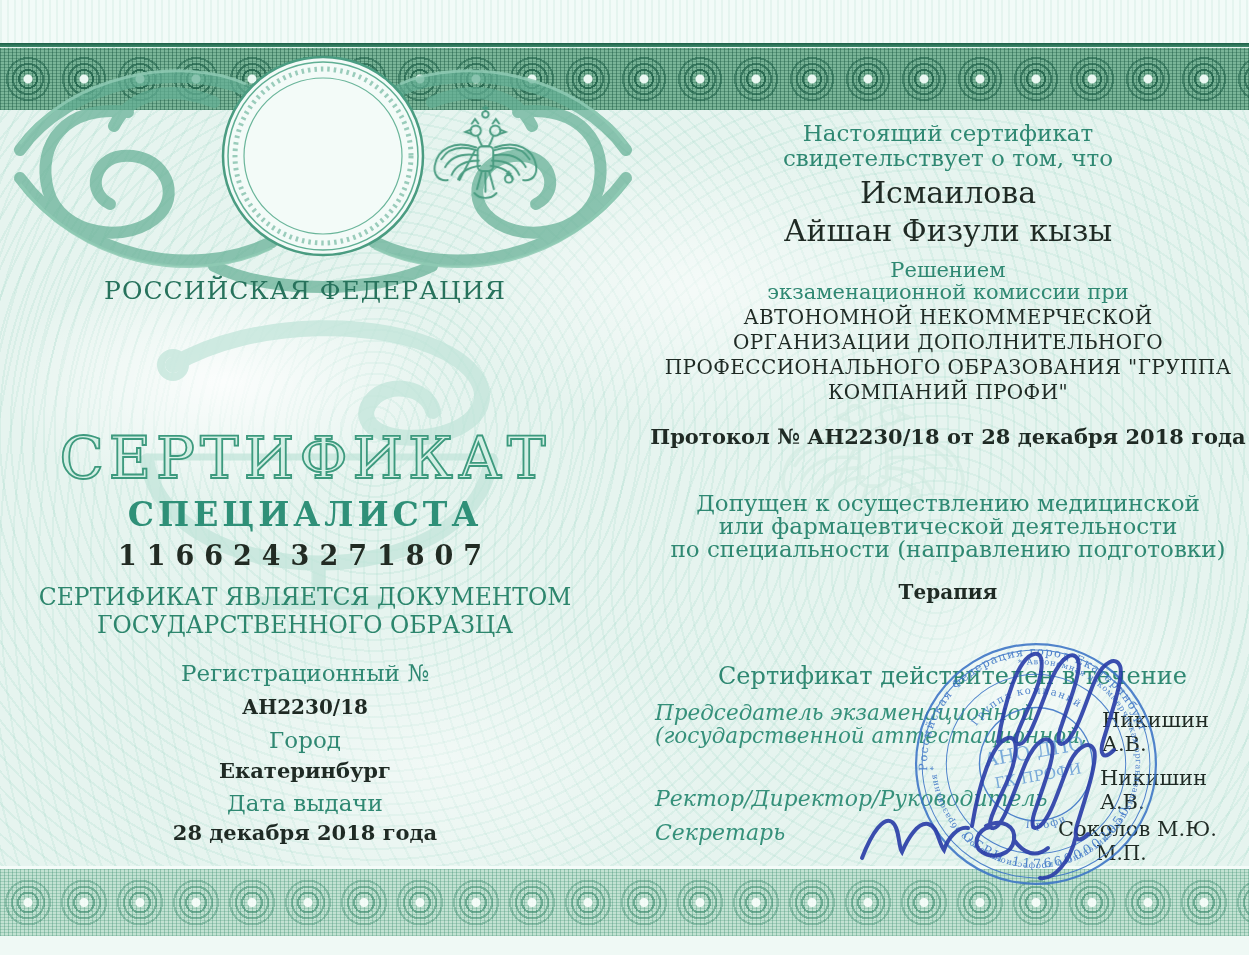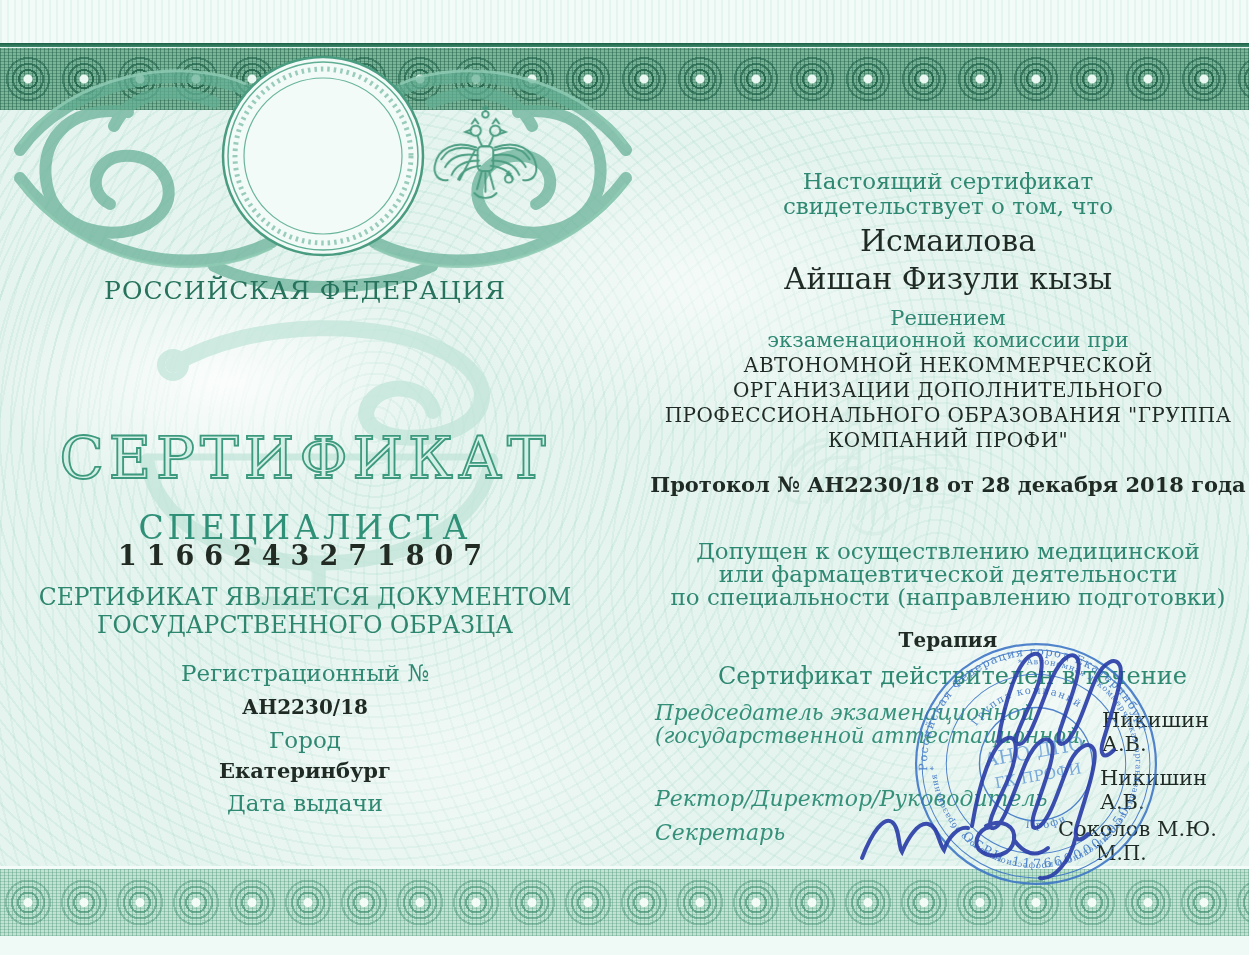--- a/index.html
+++ b/index.html
@@ -31,21 +31,21 @@
   .band-bottom{left:0;top:869px;width:100%;height:67px;background-color:#c2e2d2;z-index:1;
     background-image:
       radial-gradient(circle at 50% 50%, rgba(250,255,252,.9) 0 4px, transparent 5px),
       radial-gradient(circle at 50% 50%, transparent 0 9px, rgba(47,130,99,.55) 9px 11px, transparent 11px 15px, rgba(47,130,99,.45) 15px 17px, transparent 17px 21px, rgba(47,130,99,.35) 21px 23px, transparent 23px),
       repeating-linear-gradient(90deg, rgba(58,140,110,.35) 0 1px, transparent 1px 4px),
       repeating-linear-gradient(0deg, rgba(58,140,110,.25) 0 1px, transparent 1px 3px);
     background-size:56px 67px,56px 67px,auto,auto;}
   .strip-bottom{left:0;top:936px;width:100%;height:19px;background:#eff9f5;}
   
   .lcol{left:35px;width:540px;text-align:center;}
-  .rcol{left:648px;width:600px;text-align:center;margin-top:48px;}
+  .rcol{left:648px;width:600px;text-align:center;}
   .green{color:#2f8872;}
   .dgreen{color:#27725c;}
   .black{color:#1f2a24;}
   .z3{z-index:3;}
   .cert-title{
     font-weight:400;font-size:58px;letter-spacing:5px;color:#d4efe5;
     -webkit-text-stroke:1.8px #3d9a7e;text-shadow:0 0 1px rgba(61,154,126,.65);
   }
   .it{font-style:italic;}
   svg text{font-family:"DejaVu Serif",serif;}
@@ -134,34 +134,35 @@
   </svg>
 
   <svg class="abs" style="left:758px;top:358px;z-index:1" width="230" height="270" viewBox="0 0 200 220" opacity="0.55">
     <use href="#eagle" stroke="#cfeae0" stroke-width="3.2"></use>
   </svg>
 
   <div class="abs lcol z3 dgreen" style="top:276px;font-size:25px;font-weight:400;letter-spacing:1px">РОССИЙСКАЯ ФЕДЕРАЦИЯ</div>
 
   <div class="abs lcol z3 cert-title" style="top:424px">СЕРТИФИКАТ</div>
 
-  <div class="abs lcol z3" style="top:508px;font-size:33px;font-weight:400;letter-spacing:4px;color:#2f9078">СПЕЦИАЛИСТА</div>
+  <div class="abs lcol z3" style="top:495px;font-size:33px;font-weight:700;letter-spacing:4px;color:#2f9078">СПЕЦИАЛИСТА</div>
 
   <div class="abs lcol z3" style="top:540px;font-size:27px;font-weight:700;letter-spacing:10px;color:#222b23">1166243271807</div>
 
   <div class="abs lcol z3" style="top:583px;font-size:23.5px;color:#2d866d">СЕРТИФИКАТ ЯВЛЯЕТСЯ ДОКУМЕНТОМ</div>
   <div class="abs lcol z3" style="top:611px;font-size:23.5px;color:#2d866d">ГОСУДАРСТВЕННОГО ОБРАЗЦА</div>
 
   <div class="abs lcol z3 green" style="top:660px;font-size:23px">Регистрационный №</div>
   <div class="abs lcol z3 black" style="top:695px;font-size:20px;font-weight:700">АН2230/18</div>
 
   <div class="abs lcol z3 green" style="top:727px;font-size:23px">Город</div>
   <div class="abs lcol z3 black" style="top:758px;font-size:21px;font-weight:700">Екатеринбург</div>
 
   <div class="abs lcol z3 green" style="top:790px;font-size:23px">Дата выдачи</div>
+  <div class="abs lcol z3 black" style="top:820px;font-size:21px;font-weight:700">28 декабря 2018 года</div>
 
   <div class="abs rcol z3 green" style="top:120px;font-size:23px">Настоящий сертификат</div>
   <div class="abs rcol z3 green" style="top:145px;font-size:23px">свидетельствует о том, что</div>
 
   <div class="abs rcol z3 black" style="top:175px;font-size:30px">Исмаилова</div>
   <div class="abs rcol z3 black" style="top:213px;font-size:30px">Айшан Физули кызы</div>
 
   <div class="abs rcol z3 green" style="top:258px;font-size:21px">Решением</div>
   <div class="abs rcol z3 green" style="top:280px;font-size:21px">экзаменационной комиссии при</div>
 

